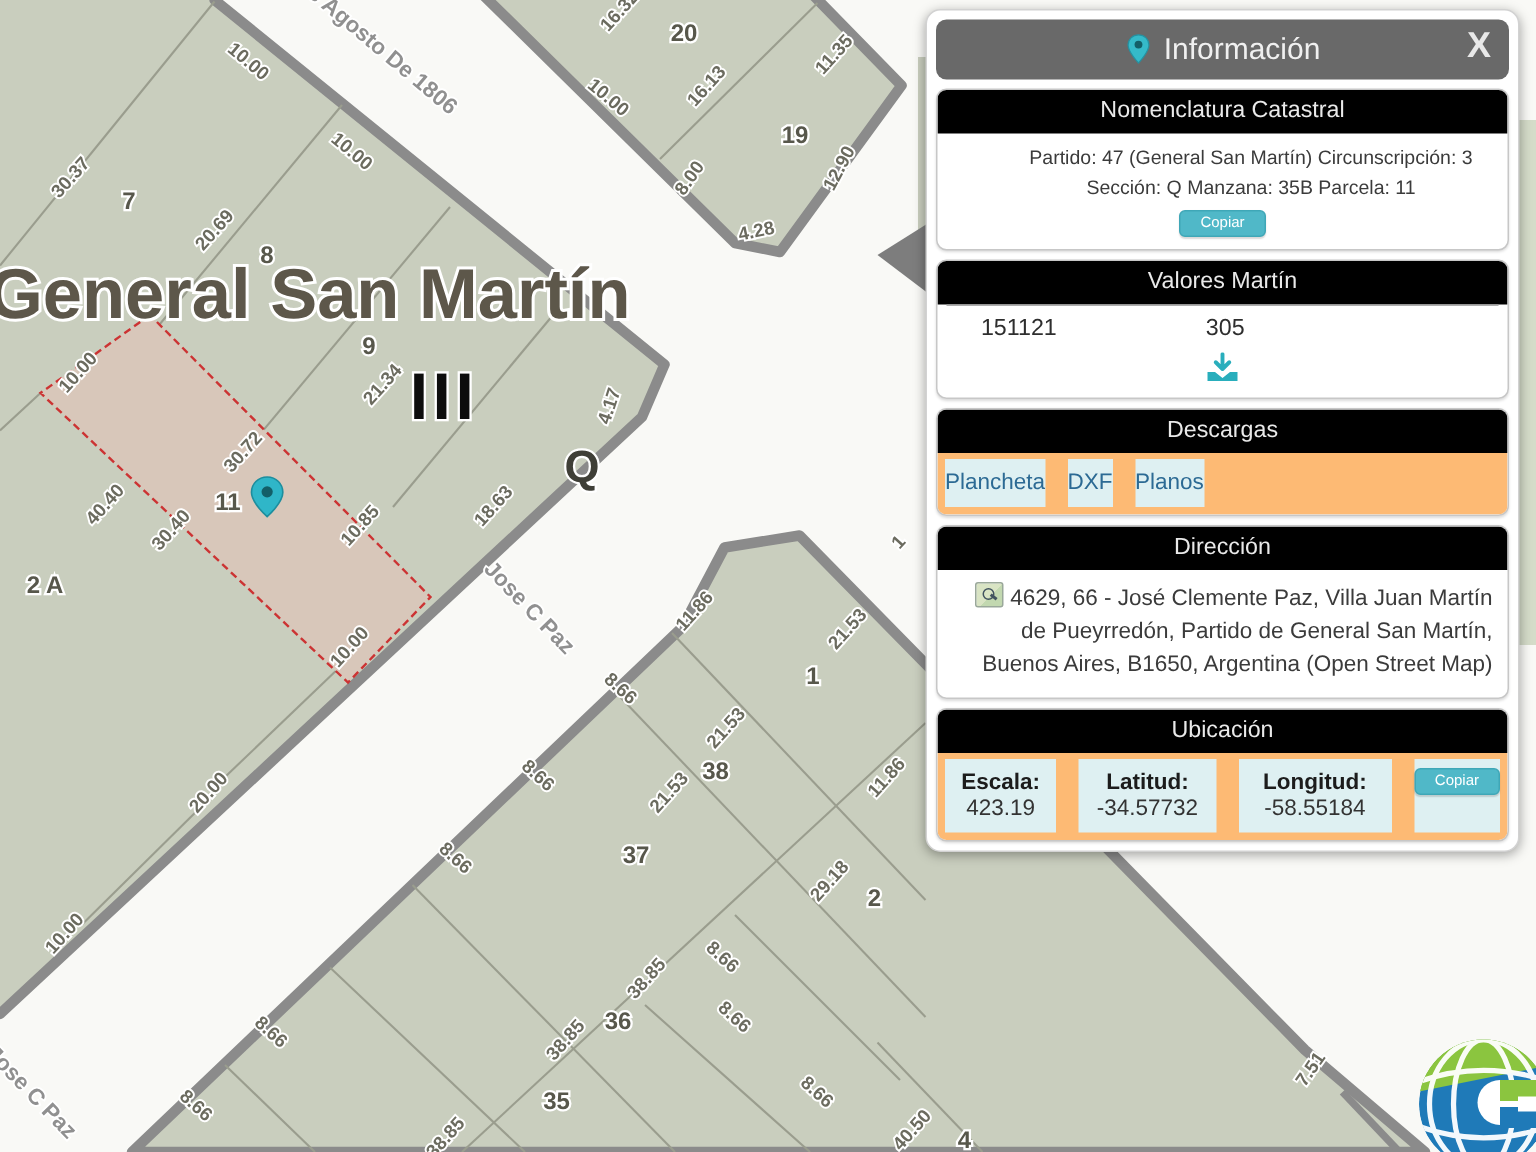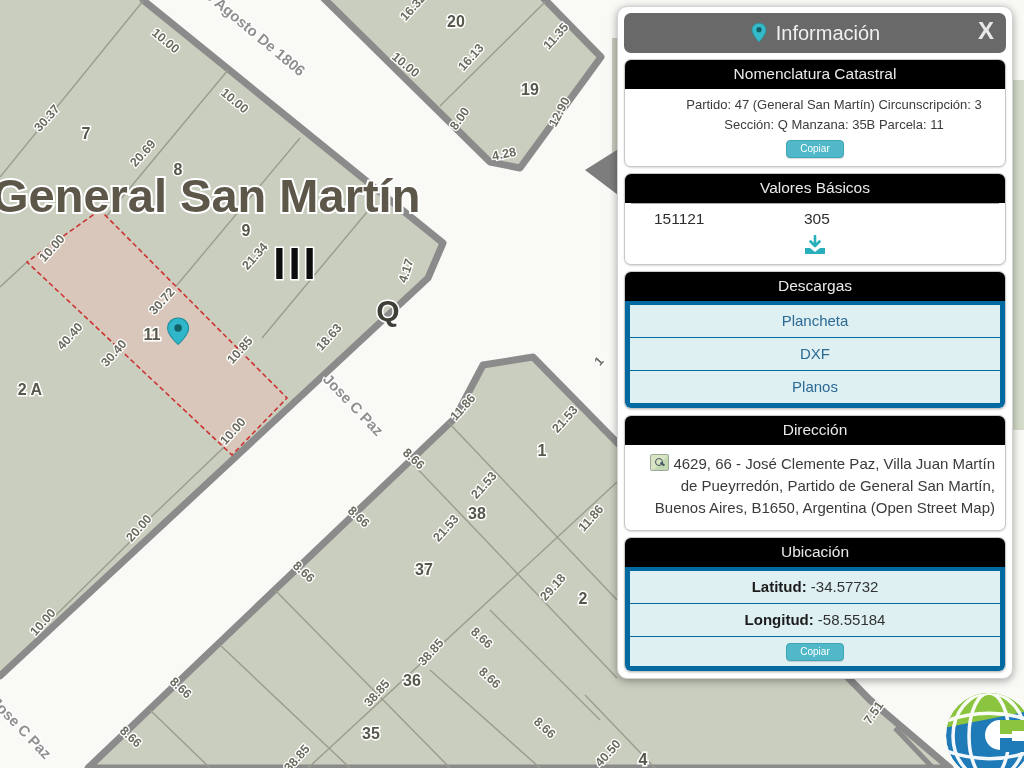--- a/index.html
+++ b/index.html
@@ -31,21 +31,21 @@
   .nc-line{font-size:13px;color:#3b3b3b;text-align:center;line-height:1.5;margin-left:38px;}
   .btn-copy{display:inline-block;background:#50b8c8;border:1px solid #3fa7b7;color:#fff;
     font-size:10px;border-radius:4px;padding:2px 13px 3px;cursor:pointer;box-shadow:0 1px 1px rgba(0,0,0,.15);}
   .btn-wrap{text-align:center;margin-top:4px;}
 
   .vb-row{display:grid;grid-template-columns:27% 47% 26%;text-align:center;font-size:15.5px;color:#2e2e2e;padding:6px 4px;}
   .vb-head{font-weight:700;color:#191919;padding:8px 4px 9px;}
   .vb-sep{border-top:1px solid #adadad;margin:0 6px;}
   .dl-wrap{text-align:center;padding:1px 0 5px;cursor:pointer;}
 
-  .cyan-list{padding:4px 5px 5px;display:flex;flex-direction:column;gap:1px;background:#0369a1;}
+  .cyan-list{padding:4px 5px 5px;display:flex;flex-direction:row;gap:15px;background:#fdba74;}
   .cyan-row{background:#def0f2;text-align:center;font-size:15px;color:#2c6a94;padding:7px 0 8px;cursor:pointer;}
   .cyan-row .lab{font-weight:700;color:#1c1c1c;}
   .cyan-row .val{color:#333;}
   .cyan-row.static{cursor:default;}
   .dir-text{font-size:15px;color:#3b3b3b;text-align:right;line-height:1.45;padding:2px 2px 4px;}
   .dir-ico{display:inline-block;width:17px;height:15px;vertical-align:-2px;margin-right:4px;
     background:linear-gradient(135deg,#d9e4c4 0 55%,#c2d8b0 55% 100%);border:1px solid #9aa89a;border-radius:2px;position:relative;}
   .dir-ico:after{content:"";position:absolute;left:4px;top:3px;width:6px;height:6px;border:1.5px solid #41535f;border-radius:50%;}
   .dir-ico:before{content:"";position:absolute;left:9px;top:8px;width:5px;height:1.8px;background:#41535f;transform:rotate(38deg);}
 
@@ -179,21 +179,21 @@
   <div class="card">
     <div class="card-h">Nomenclatura Catastral</div>
     <div class="card-b">
       <div class="nc-line">Partido: 47 (General San Martín) Circunscripción: 3</div>
       <div class="nc-line">Sección: Q Manzana: 35B Parcela: 11</div>
       <div class="btn-wrap"><span class="btn-copy">Copiar</span></div>
     </div>
   </div>
 
   <div class="card">
-    <div class="card-h">Valores Básicos</div>
+    <div class="card-h">Valores Martín</div>
     <div class="vb-sep"></div>
     <div class="vb-row">
       <span>151121</span>
       <span>305</span>
       <span></span>
     </div>
     <div class="dl-wrap">
       <svg width="24" height="20" viewBox="0 0 24 20">
         <path d="M12 1 v9 M7.5 6.5 L12 11 l4.5 -4.5" fill="none" stroke="#29aebc" stroke-width="2.6" stroke-linecap="round" stroke-linejoin="round"></path>
         <path d="M2 13 l5 0 l5 4 l5 -4 l5 0 l0 6 l-20 0 z" fill="#29aebc"></path>
@@ -213,20 +213,21 @@
   <div class="card">
     <div class="card-h">Dirección</div>
     <div class="card-b">
       <div class="dir-text"><span class="dir-ico"></span><span>4629, 66 - José Clemente Paz, Villa Juan Martín de Pueyrredón, Partido de General San Martín, Buenos Aires, B1650, Argentina (Open Street Map)</span></div>
     </div>
   </div>
 
   <div class="card">
     <div class="card-h">Ubicación</div>
     <div class="cyan-list">
+      <div class="cyan-row static"><span class="lab">Escala:</span><span class="val"> 423.19</span></div>
       <div class="cyan-row static"><span class="lab">Latitud:</span><span class="val"> -34.57732</span></div>
       <div class="cyan-row static"><span class="lab">Longitud:</span><span class="val"> -58.55184</span></div>
       <div class="cyan-row static" style="padding:4px 0 5px;"><span class="btn-copy">Copiar</span></div>
     </div>
   </div>
 </div>
 
 <svg id="logo" viewBox="0 0 94 94">
   <defs>
         <clipPath id="lc">

